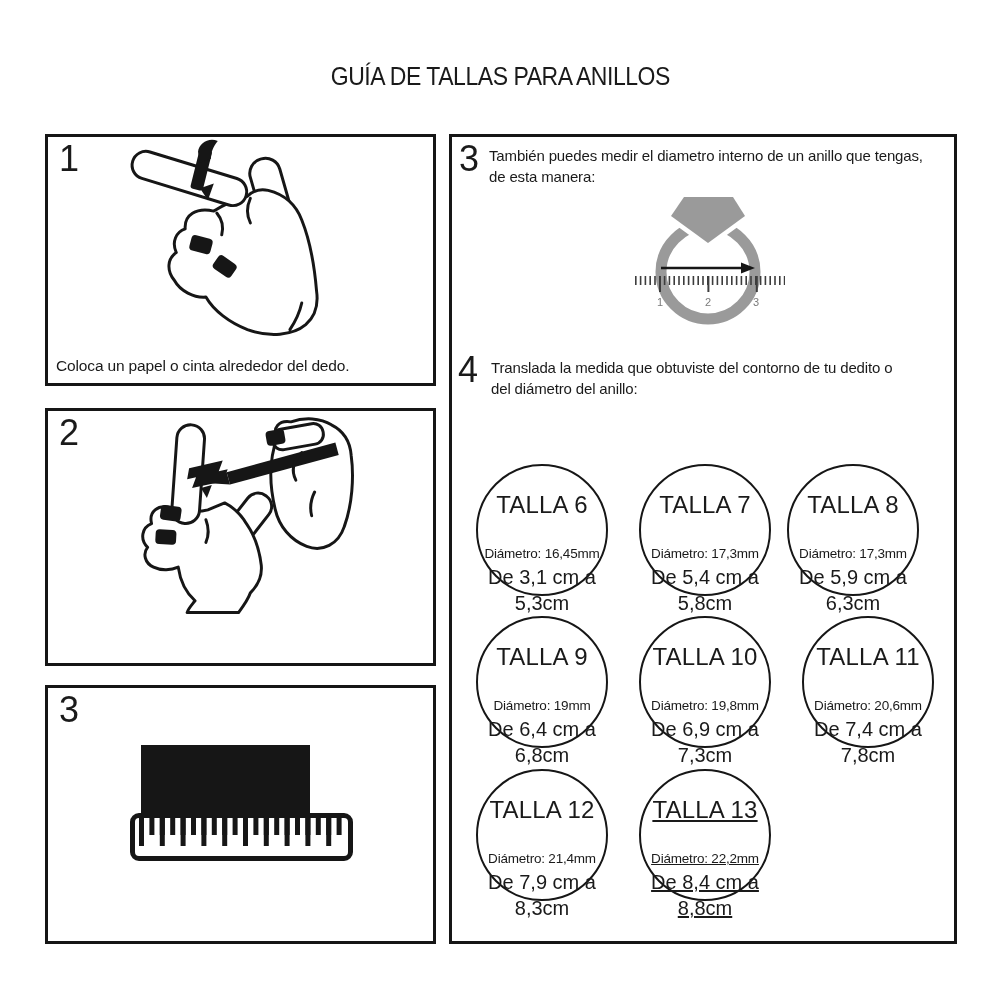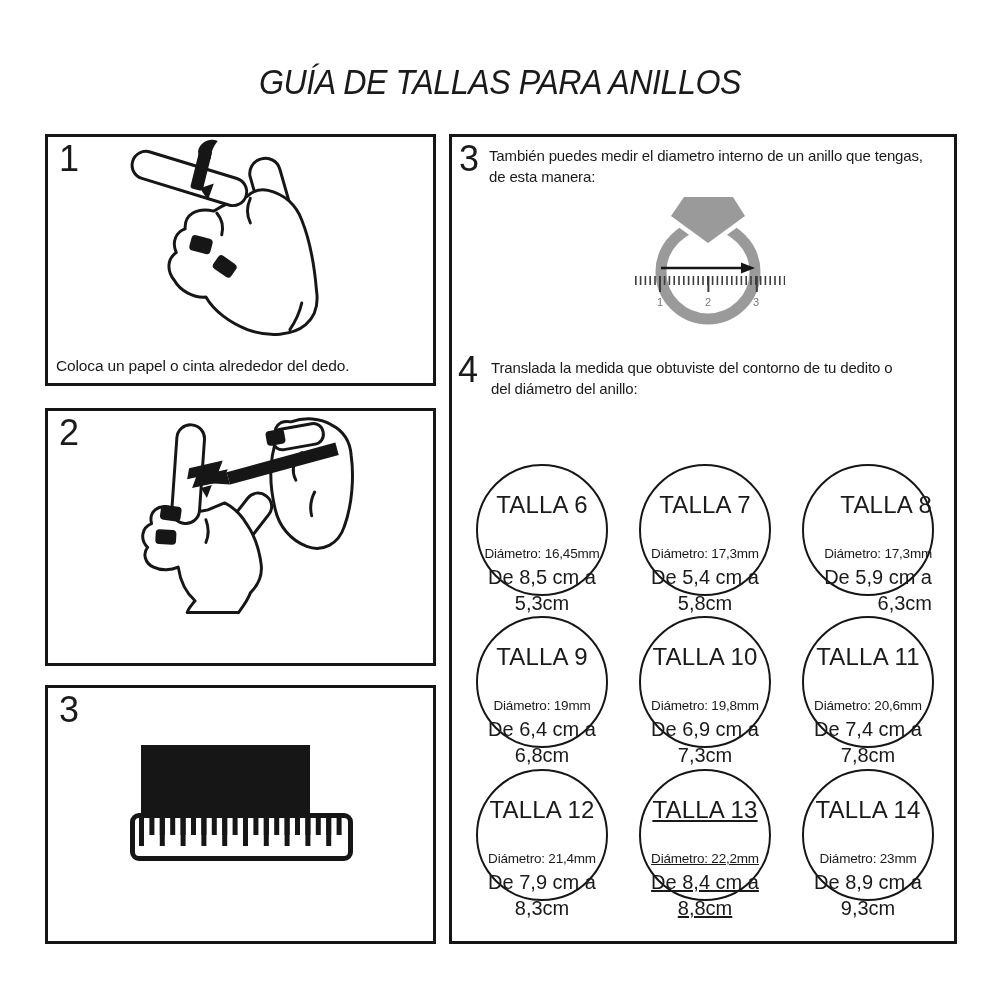--- a/index.html
+++ b/index.html
@@ -1,20 +1,20 @@
 <!DOCTYPE html>
 <html><head>
 <meta charset="utf-8">
 <style>
   html,body{margin:0;padding:0;background:#fff;}
   body{width:1000px;height:1000px;position:relative;overflow:hidden;
        font-family:"Liberation Sans","DejaVu Sans",sans-serif;color:#1a1a1a;}
   *{box-sizing:border-box;}
   .title{position:absolute;top:62px;left:0;width:100%;text-align:center;
-         font-size:35px;font-weight:400;letter-spacing:-.5px;white-space:nowrap;font-style:italic;}
+         font-size:25px;font-weight:400;letter-spacing:-.5px;white-space:nowrap;}
   .title>span{display:inline-block;transform:scaleX(.92);}
   .panel{position:absolute;border:3px solid #161616;background:#fff;}
   #panel1{left:45px;top:134px;width:391px;height:252px;}
   #panel2{left:45px;top:408px;width:391px;height:258px;}
   #panel3{left:45px;top:685px;width:391px;height:259px;}
   #panel-right{left:449px;top:134px;width:508px;height:810px;}
   .step-num{position:absolute;font-size:36px;font-weight:400;line-height:1.1;}
   .caption{position:absolute;left:8px;font-size:15.5px;line-height:1.45;
            letter-spacing:-.15px;white-space:nowrap;}
   .panel-illus{position:absolute;left:0;top:0;width:100%;height:100%;}
@@ -126,33 +126,33 @@
   <div class="step-num" style="left:6px;top:213px;">4</div>
   <div class="step-text" style="left:39px;top:220px;">
     <div>Translada la medida que obtuviste del contorno de tu dedito o</div>
     <div>del diámetro del anillo:</div>
   </div>
 
   <div class="size-circle" style="left:24px;top:327px;">
     <div class="talla">TALLA 6</div>
     <div class="diam">Diámetro: 16,45mm</div>
     <div class="rango">
-        <div>De 8,5 cm a</div>
+        <div>De 3,1 cm a</div>
         <div>5,3cm</div>
       </div>
   </div>
   <div class="size-circle" style="left:187px;top:327px;">
     <div class="talla">TALLA 7</div>
     <div class="diam">Diámetro: 17,3mm</div>
     <div class="rango">
         <div>De 5,4 cm a</div>
         <div>5,8cm</div>
       </div>
   </div>
-  <div class="size-circle" style="left:350px;top:327px;text-align:right;">
+  <div class="size-circle" style="left:335px;top:327px;">
     <div class="talla">TALLA 8</div>
     <div class="diam">Diámetro: 17,3mm</div>
     <div class="rango">
         <div>De 5,9 cm a</div>
         <div>6,3cm</div>
       </div>
   </div>
 
   <div class="size-circle" style="left:24px;top:479px;">
     <div class="talla">TALLA 9</div>
@@ -188,21 +188,13 @@
       </div>
   </div>
   <div class="size-circle" style="left:187px;top:632px;text-decoration:underline;">
     <div class="talla">TALLA 13</div>
     <div class="diam">Diámetro: 22,2mm</div>
     <div class="rango">
         <div>De 8,4 cm a</div>
         <div>8,8cm</div>
       </div>
   </div>
-  <div class="size-circle" style="left:350px;top:632px;">
-    <div class="talla">TALLA 14</div>
-    <div class="diam">Diámetro: 23mm</div>
-    <div class="rango">
-        <div>De 8,9 cm a</div>
-        <div>9,3cm</div>
-      </div>
-  </div>
 </div>
 
 </body></html>

